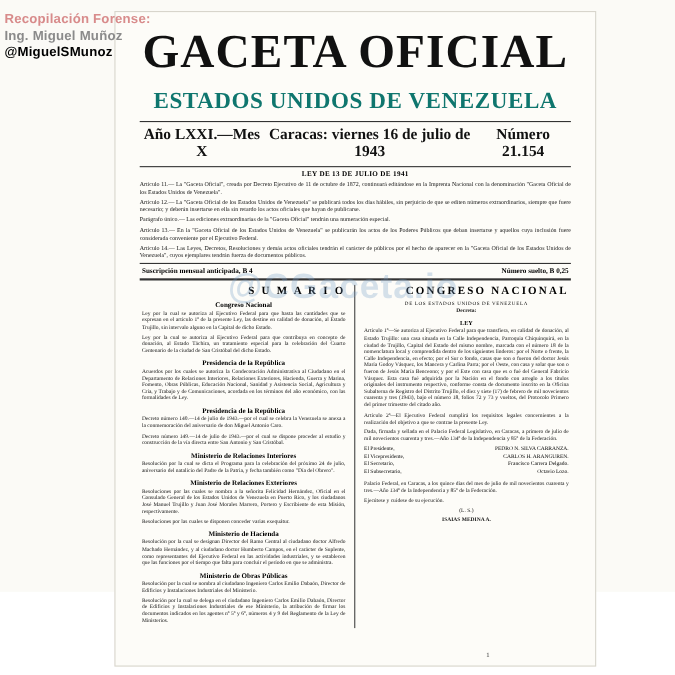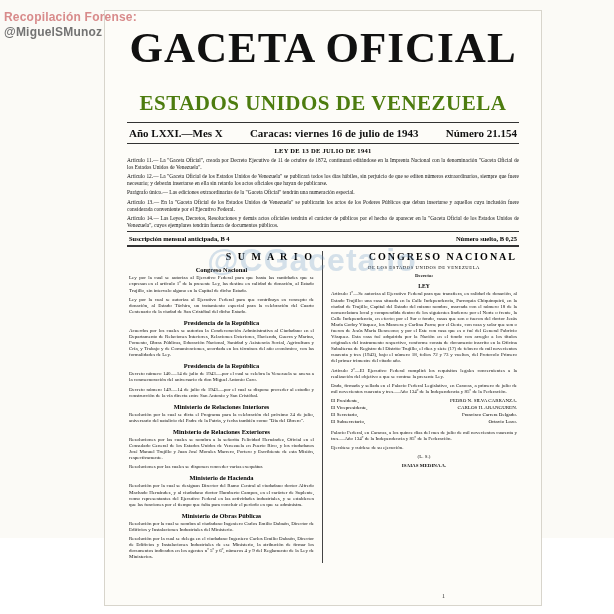--- a/index.html
+++ b/index.html
@@ -31,21 +31,21 @@
     position:absolute;left:4px;top:10px;
     color:#d88b8b;
     font-family:"Liberation Sans", sans-serif;
     font-size:12px;
     line-height:15px;
     font-weight:600;
     letter-spacing:.2px;
     z-index:40;
   }
   .wm-tl .l2{color:#8a8a8a;}
-  .wm-tl .l3{color:#737373;}
+  .wm-tl .l3{color:#000000;}
 
   
   .wm-big{
     position:absolute;
     left:92px;top:242px;
     width:440px;
     text-align:center;
     font-family:"Liberation Sans", sans-serif;
     font-size:32px;
     font-weight:700;
@@ -73,33 +73,33 @@
     font-size:11px;
     letter-spacing:3px;
     margin-top:6px;
     color:#222;
     font-weight:700;
   }
   .estados{
     font-weight:700;
     font-size:21px;
     letter-spacing:.5px;
-    margin-top:20px;
-    color:#4d7c0f;
+    margin-top:8px;
+    color:#0f766e;
   }
   .rulewrap{
     margin:6px 22px 0 22px;
     border-top:1px solid #333;
   }
   .issueline{
     display:flex;
     justify-content:space-between;
     align-items:center;
     margin:4px 24px 0 24px;
-    font-size:11px;
+    font-size:14px;
     font-weight:700;
     color:#111;
   }
   .issueline .center{font-weight:700;}
   .rule2{
     margin:4px 22px 0 22px;
     border-top:1px solid #333;
   }
   .lawdate{
     text-align:center;
@@ -186,20 +186,21 @@
     color:#333;
   }
 </style>
 </head>
 <body>
 
 <div class="page">
 
   <div class="wm-tl">
     <div class="l1">Recopilación Forense:</div>
+    <div class="l2">Ing. Miguel Muñoz</div>
     <div class="l3">@MiguelSMunoz</div>
   </div>
 
   <div class="paper">
 
     <div class="masthead">
       <div class="gaceta">GACETA OFICIAL</div>
       <div class="estados">ESTADOS UNIDOS DE VENEZUELA</div>
       <div class="rulewrap"></div>
       <div class="issueline">

